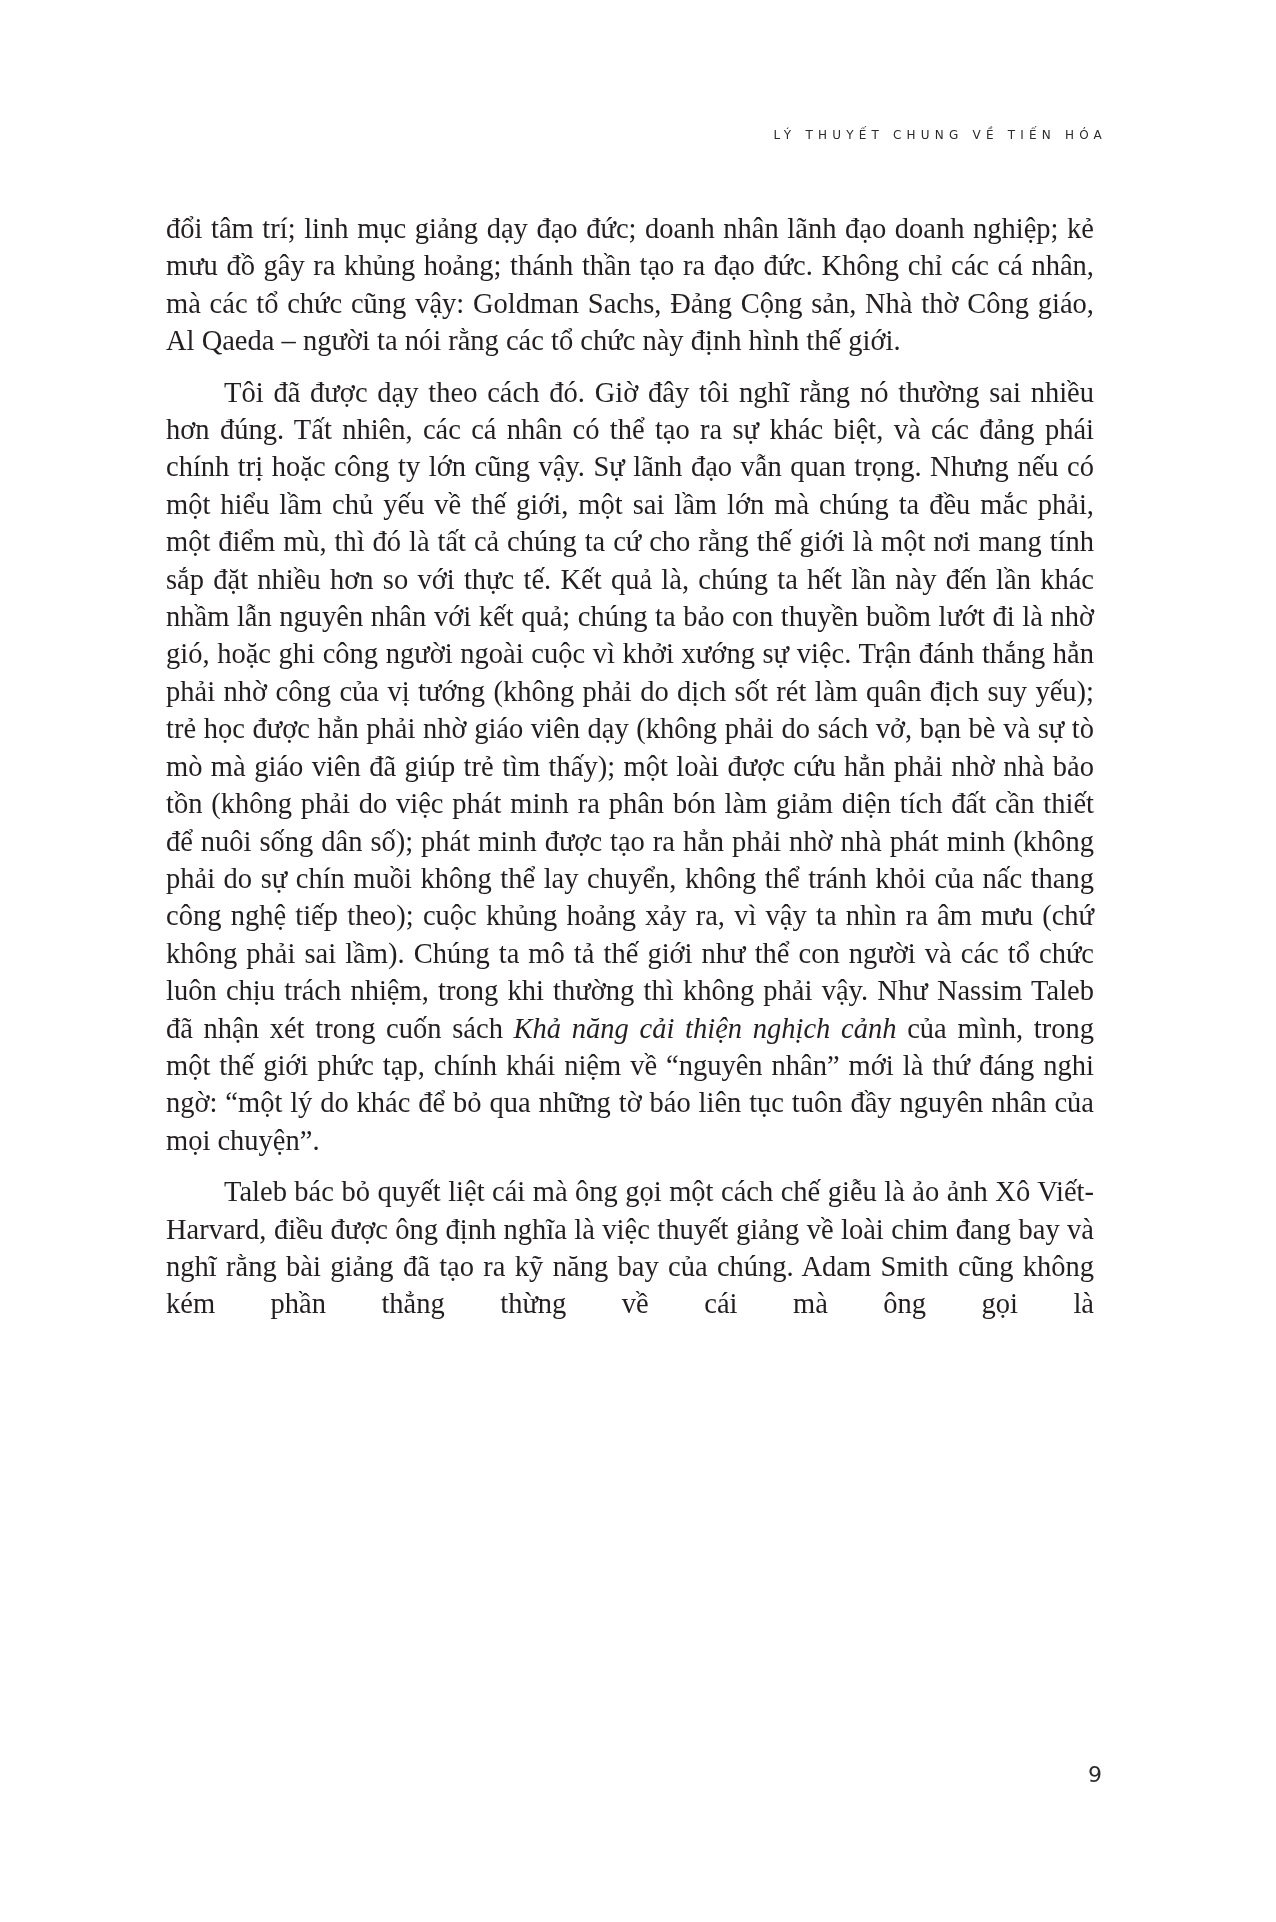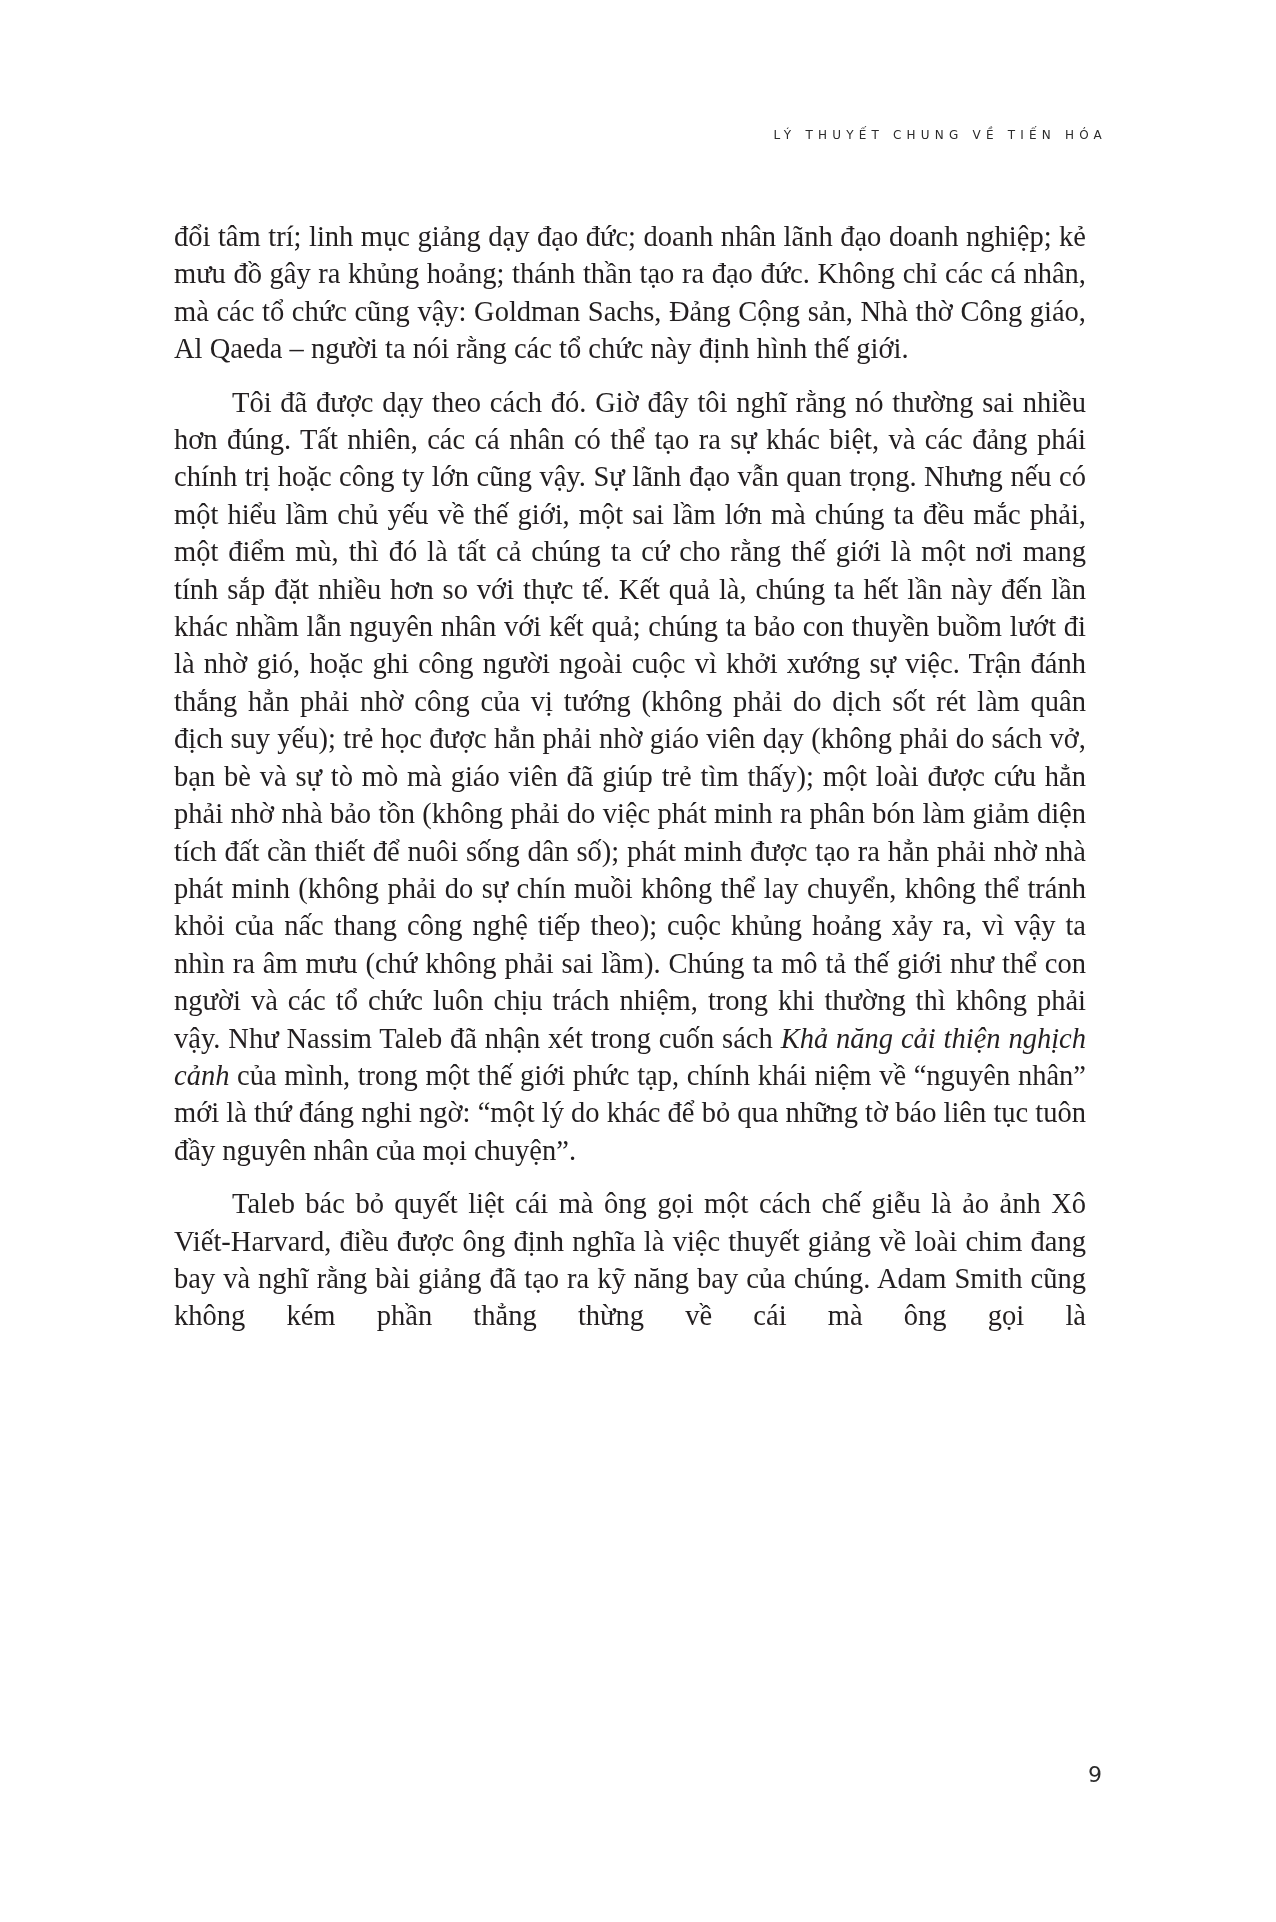--- a/index.html
+++ b/index.html
@@ -30,21 +30,21 @@
       top: 202px;
       left: 158px;
       width: 944px;
       font-family: "Liberation Serif", serif;
       font-size: 28.5px;
       line-height: 37.4px;
       text-align: justify;
       color: #231f20;
     }
     .body-text p {
-      margin: 16px;
+      margin: 8px;
     }
     .body-text p + p {
       margin-top: 14px;
     }
     .body-text p.indent {
       text-indent: 58px;
     }
     .body-text p.last-line-justify {
       text-align-last: justify;
     }

